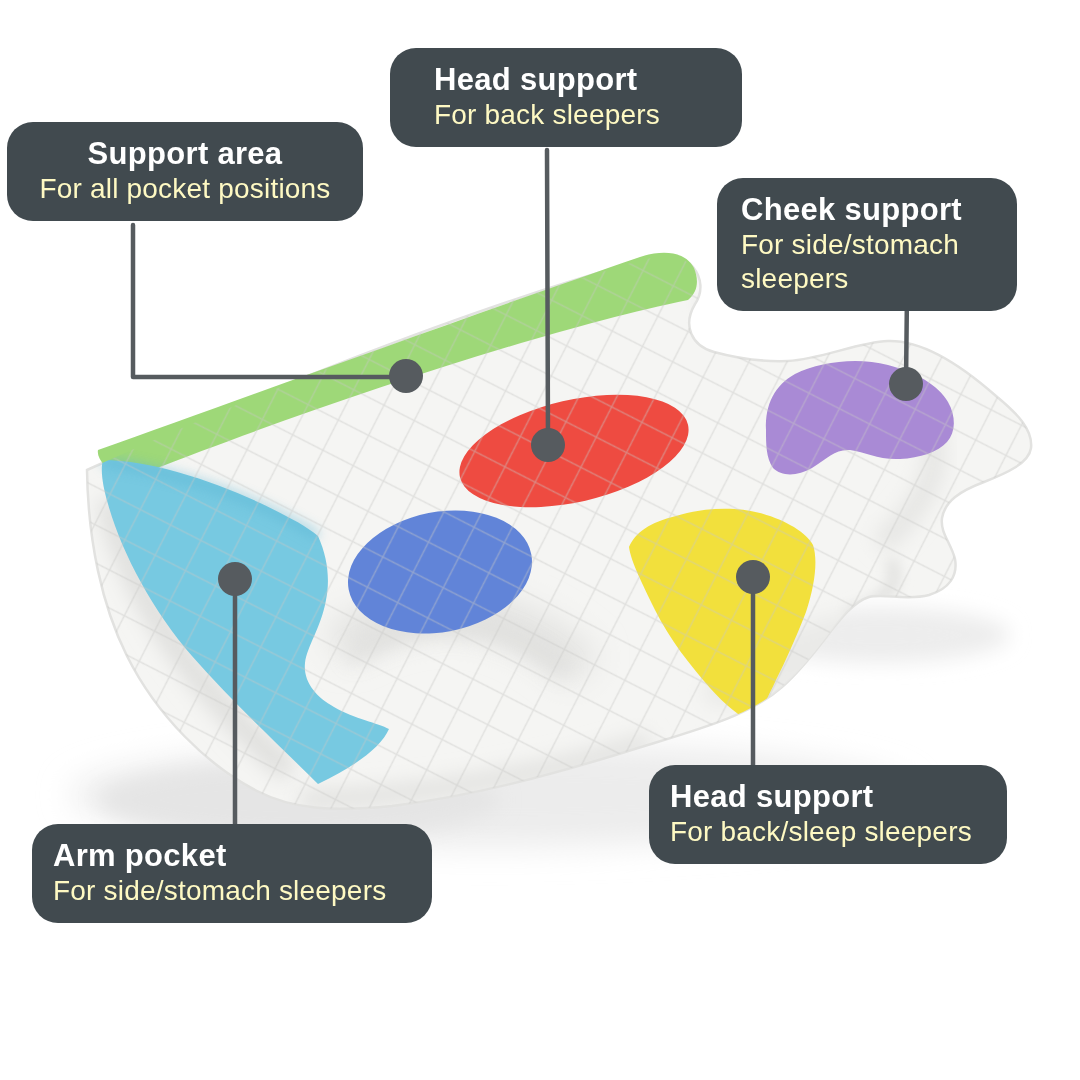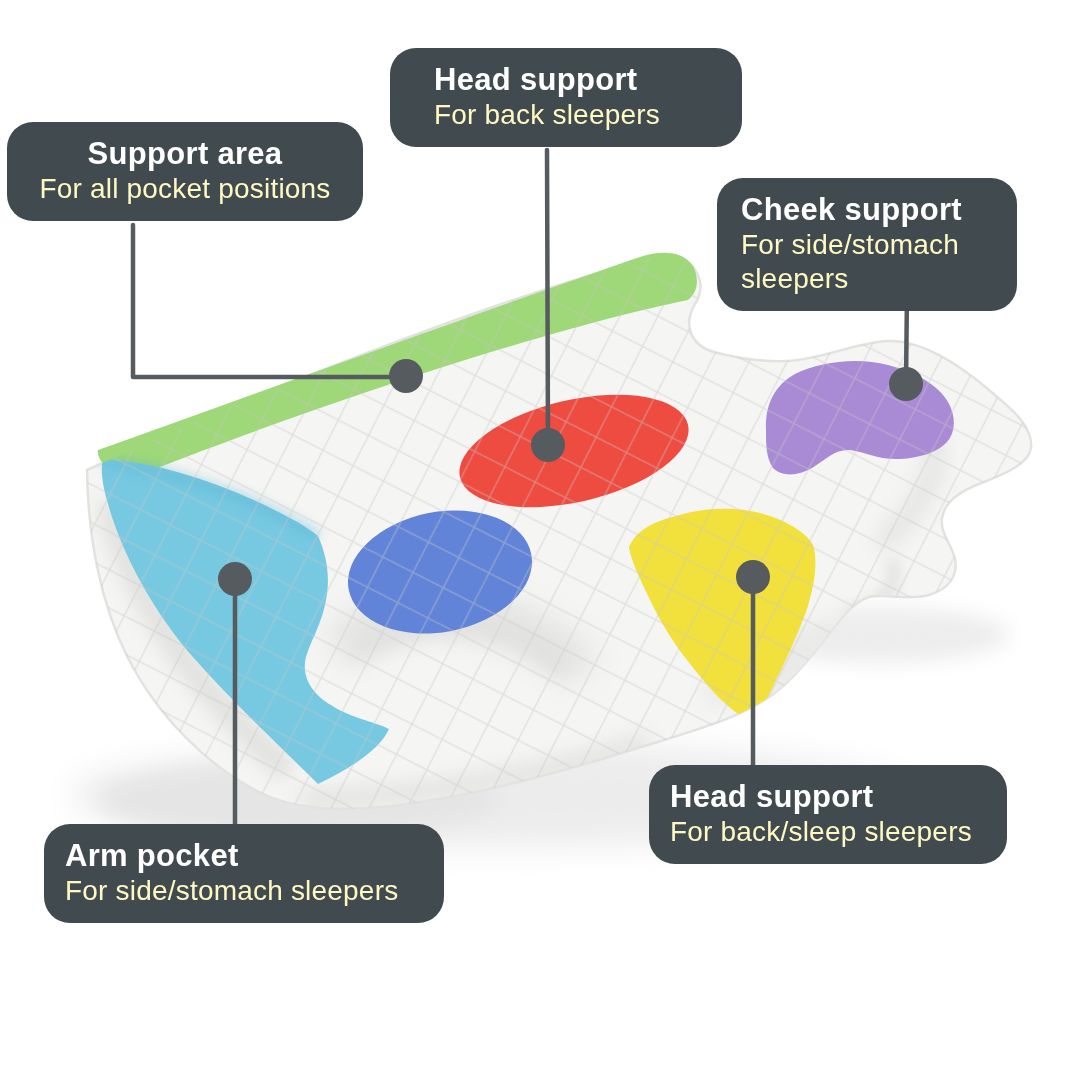--- a/index.html
+++ b/index.html
@@ -17,21 +17,21 @@
     letter-spacing:.3px;
   }
   .co-sub{
     font-size:28px;font-weight:400;line-height:34px;color:#fef9c3;
     letter-spacing:.2px;
   }
   .co-support{left:7px;top:122px;width:356px;text-align:center;}
   .co-head{left:390px;top:48px;width:352px;}
   .co-cheek{left:717px;top:178px;width:300px;padding-left:24px;}
   .co-neck{left:649px;top:765px;width:358px;}
-  .co-arm{left:44px;top:824px;width:400px;}
+  .co-arm{left:32px;top:824px;width:400px;}
 </style>
 </head>
 <body>
 
 <div class="stage">
 
   <svg width="1080" height="1080" viewBox="0 0 1080 1080" aria-hidden="true">
     <defs>
       <filter id="b6" x="-40%" y="-40%" width="180%" height="180%">
           <feGaussianBlur stdDeviation="6"></feGaussianBlur>

